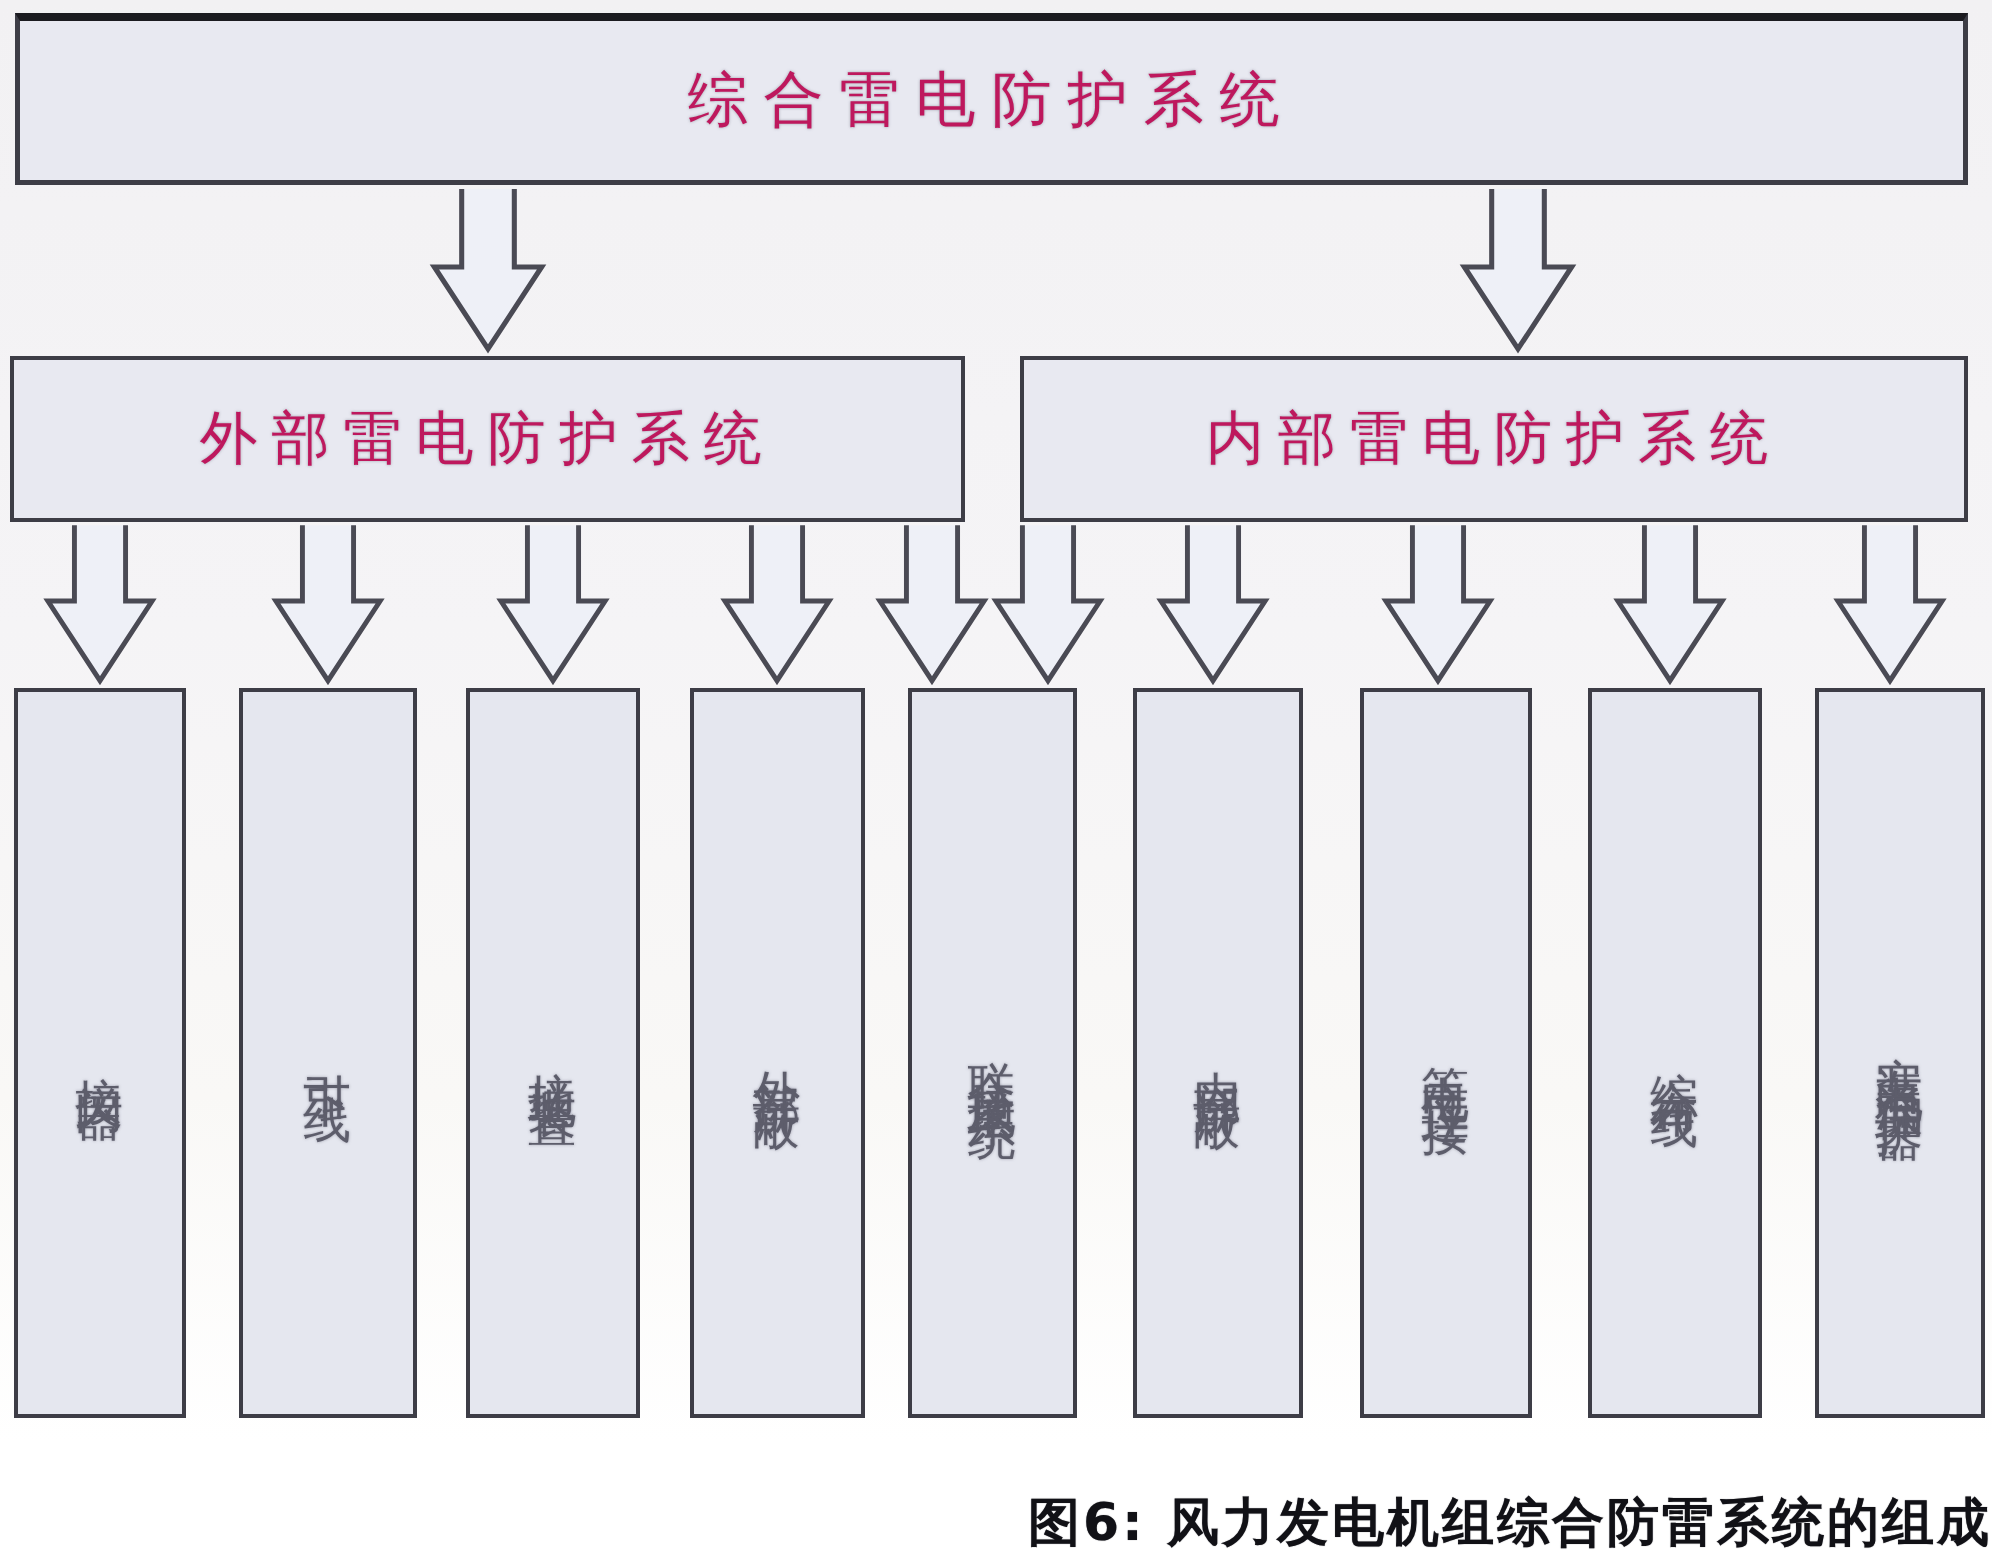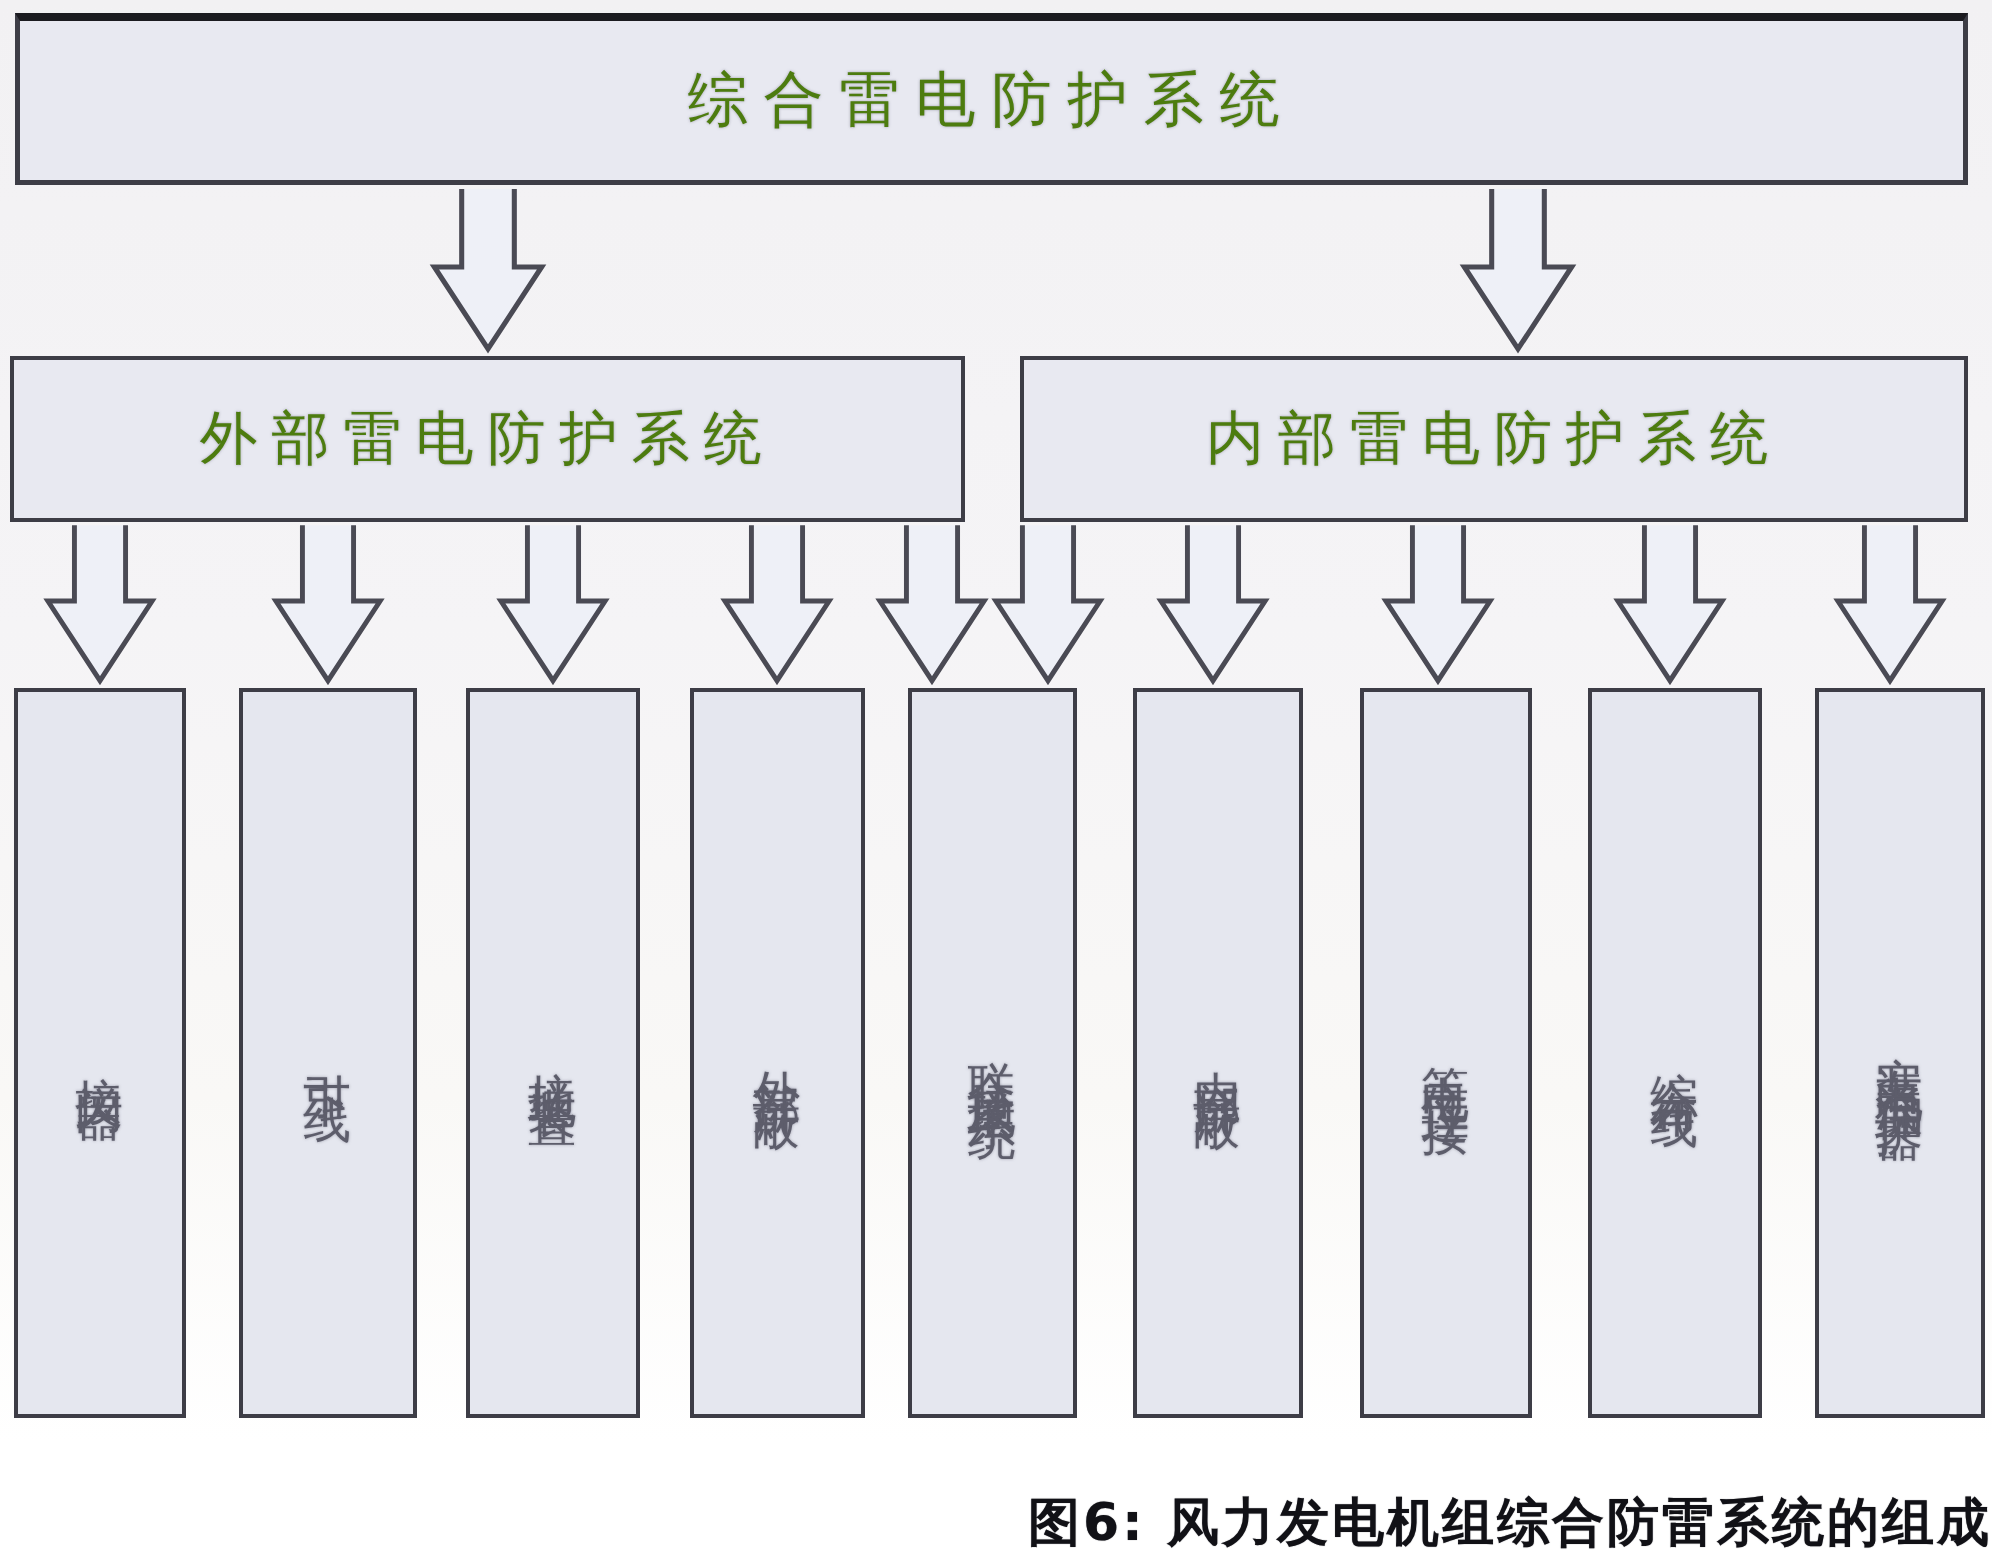--- a/index.html
+++ b/index.html
@@ -9,21 +9,21 @@
     overflow:hidden;
     background:linear-gradient(180deg,#f2f1f3 0%,#f5f4f6 40%,#f9f8f6 70%,#ffffff 92%);
     font-family:"DejaVu Sans","Liberation Sans",sans-serif;
   }
   .box{
     position:absolute;
     box-sizing:border-box;
     background:#e8e9f1;
     border:5px solid #3d3d46;
     display:flex;align-items:center;justify-content:center;
-    color:#4d7c0f;
+    color:#be185d;
     text-shadow:0 0 3px rgba(100,100,118,.55);
   }
   .root{
     left:15px;top:13px;width:1953px;height:172px;
     border-top:8px solid #1b1b20;
     font-size:60px;letter-spacing:16px;
   }
   .branch{
     top:356px;height:166px;
     font-size:58px;letter-spacing:14px;

